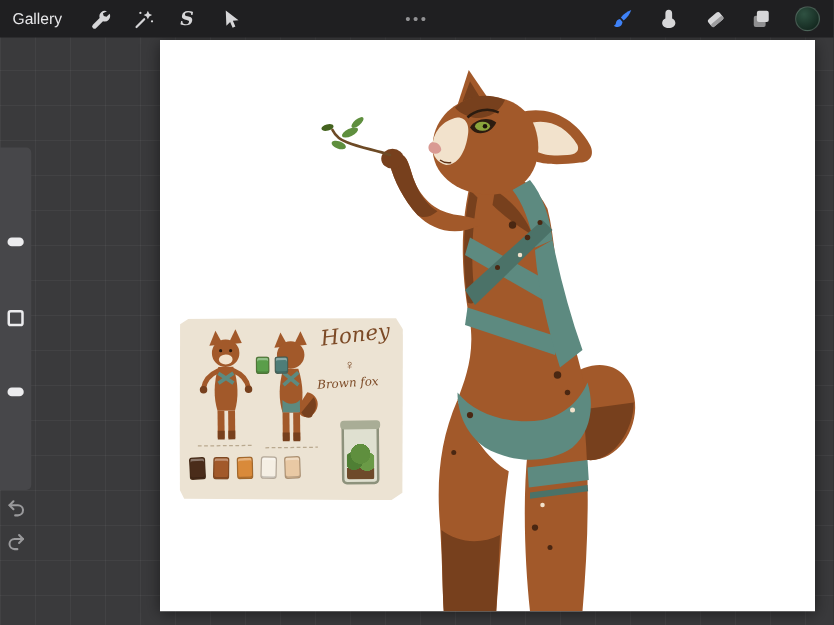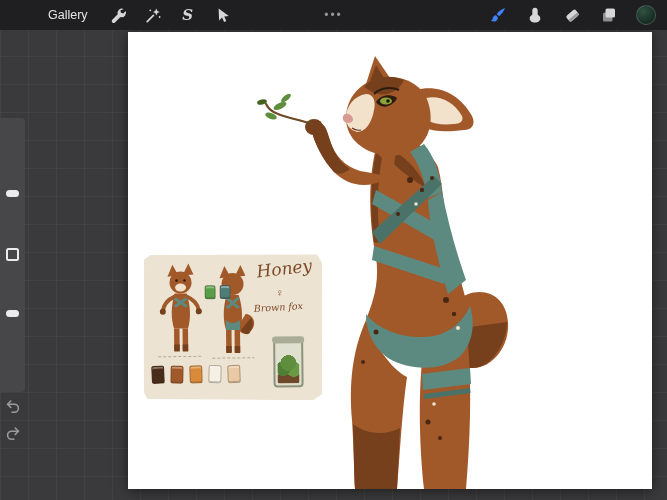--- a/index.html
+++ b/index.html
@@ -12,21 +12,21 @@
          linear-gradient(90deg, rgba(255,255,255,.045) 1px, transparent 1px);
        background-size:28px 28px;}
   
   .topbar{position:absolute;left:0;top:0;right:0;height:30px;
           background:var(--topbar-bg,#1f1f21);display:flex;align-items:center;
           justify-content:space-between;padding:0 8px;z-index:30;}
   .tb-group{display:flex;align-items:center;}
   .tb-group.left{gap:9px;}
   .tb-group.right{gap:11px;}
   .gallery-btn{background:none;border:none;color:#e6e6e8;font-size:12.5px;
-               padding:2px 8px 2px 2px;cursor:pointer;font-family:inherit;margin-left:38px;}
+               padding:2px 8px 2px 2px;cursor:pointer;font-family:inherit;}
   .tool-btn{background:none;border:none;width:26px;height:26px;padding:2px;
             display:flex;align-items:center;justify-content:center;cursor:pointer;}
   .tool-btn svg{width:18px;height:18px;display:block;}
   .s-glyph{font-family:"DejaVu Serif",serif;font-style:italic;font-weight:bold;
            font-size:15px;color:#d6d6d8;line-height:1;}
   .tb-center{position:absolute;left:50%;top:0;transform:translateX(-50%);height:30px;
              display:flex;align-items:center;color:#929294;font-size:12px;
              letter-spacing:2px;background:none;border:none;cursor:pointer;}
   .color-dot{width:20px;height:20px;border-radius:50%;
              background:radial-gradient(circle at 35% 30%, var(--current-color,#2f5242), #152a21 75%);

